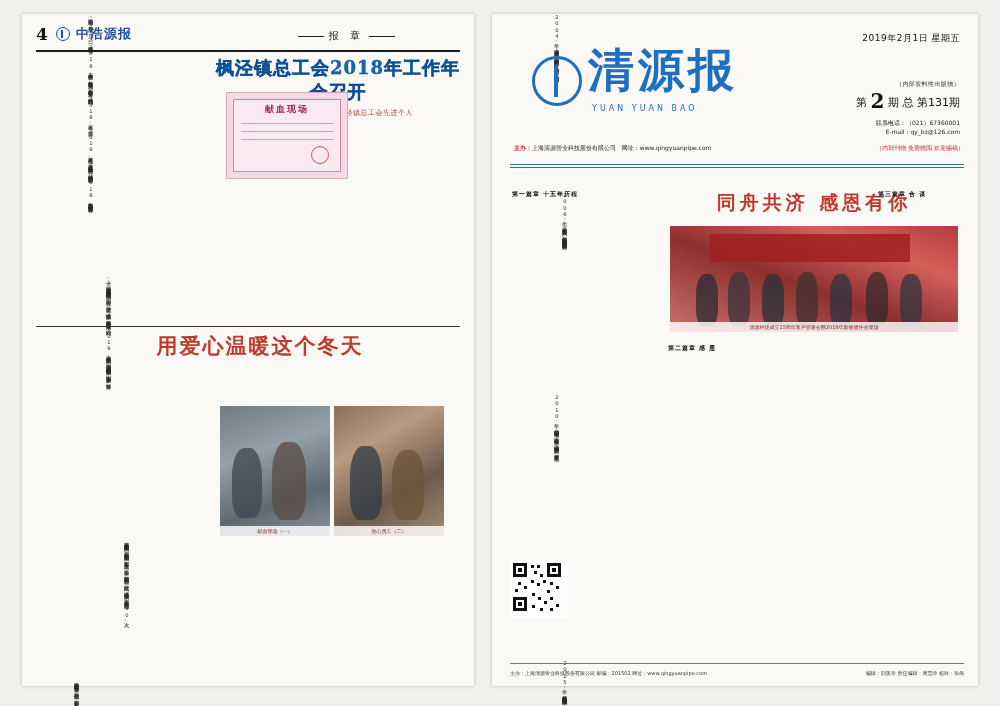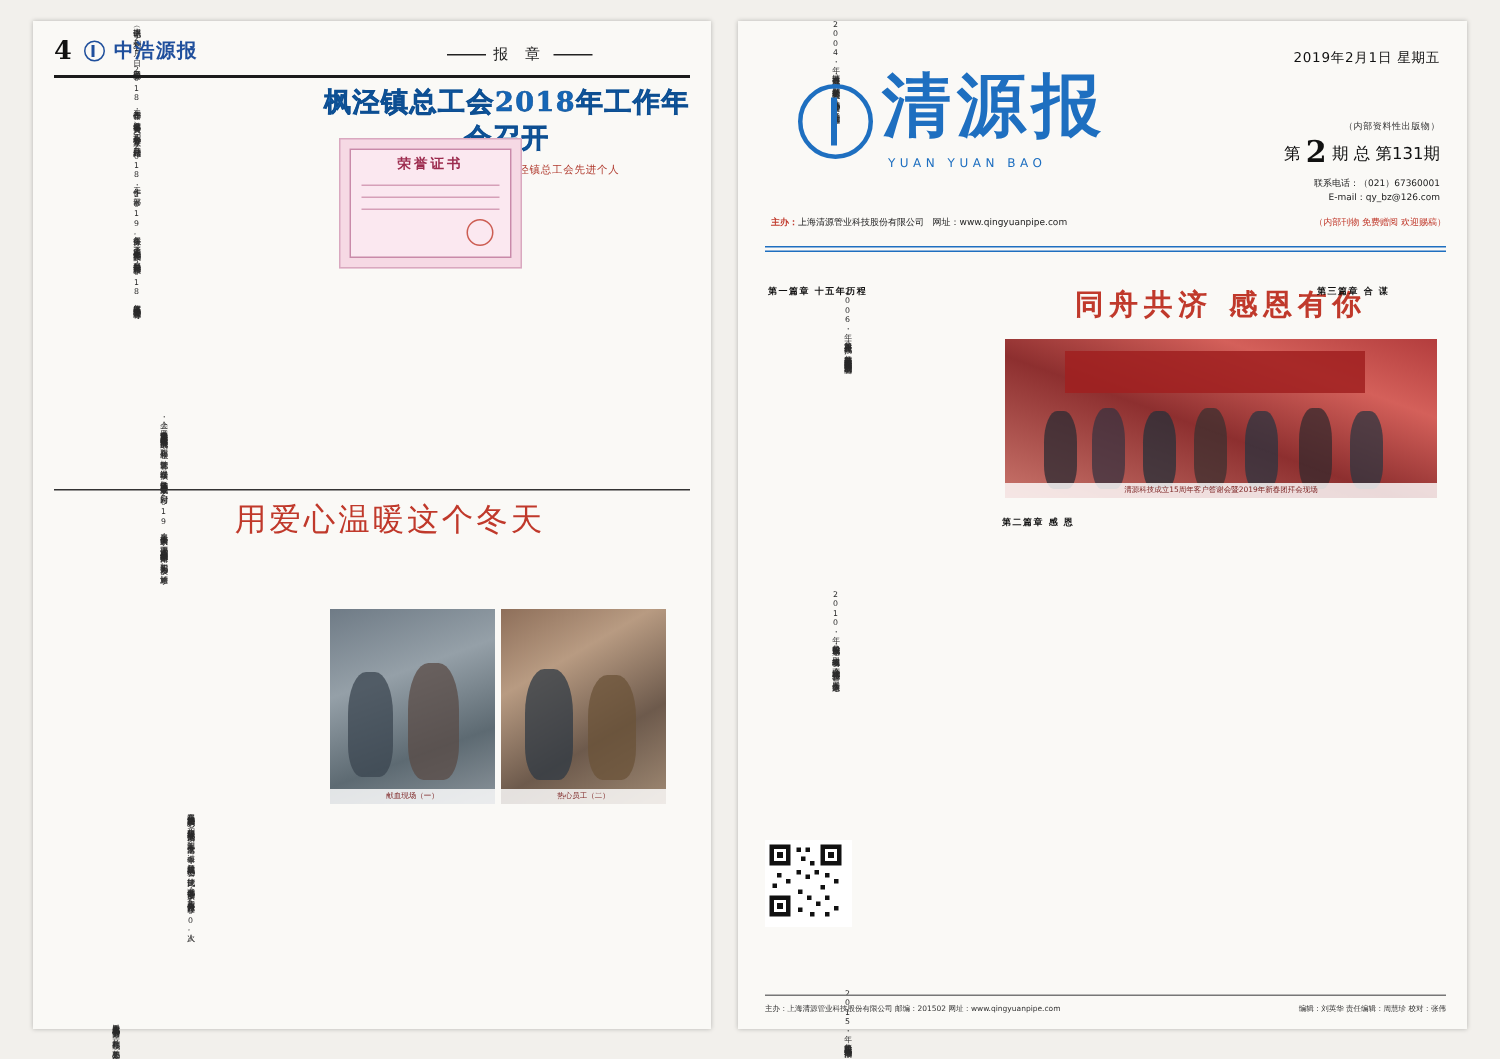--- a/index.html
+++ b/index.html
@@ -32,21 +32,21 @@
 
   .l-cert{position:absolute;left:204px;top:78px;width:120px;height:85px;background:#f6d9e4;border:1px solid #d9a8bf;}
   .l-cert .inner{position:absolute;left:6px;top:6px;right:6px;bottom:6px;border:1px solid #c98aa9;background:#fbe8f0;}
   .l-cert .ct{position:absolute;left:0;right:0;top:10px;text-align:center;font-size:9px;color:#9c2b4e;font-weight:bold;letter-spacing:2px;}
   .l-cert .cl{position:absolute;left:14px;right:14px;top:30px;height:1px;background:#d6a0b8;}
   .l-cert .cl2{top:38px;}
   .l-cert .cl3{top:46px;}
   .l-cert .seal{position:absolute;right:18px;bottom:14px;width:16px;height:16px;border:1.2px solid #c0392b;border-radius:50%;opacity:.8;}
 
   .l-title2{position:absolute;left:28px;top:318px;width:420px;}
-  .l-title2 .t{font-size:21px;font-weight:normal;color:#c0392b;font-family:"DejaVu Serif",serif;letter-spacing:2px;text-align:center;}
+  .l-title2 .t{font-size:21px;font-weight:bold;color:#c0392b;font-family:"DejaVu Serif",serif;letter-spacing:2px;text-align:center;}
   .l-title2 .sub{font-size:7px;color:#1f5fae;margin-top:5px;letter-spacing:.5px;text-align:center;}
   .l-rule{position:absolute;left:14px;width:424px;height:1px;background:#333;}
 
   .photo{position:absolute;overflow:hidden;background:#7a7f84;}
   .ph-cap{position:absolute;left:0;right:0;bottom:0;height:10px;background:rgba(255,255,255,.82);
      font-size:5px;color:#7a1f1f;text-align:center;line-height:10px;}
 
   
   .pv{position:absolute;left:0;top:0;right:0;bottom:0;}
   .pv.a{background:linear-gradient(160deg,#6f7b86 0%,#95a0a8 35%,#5d6a72 70%,#8b949b 100%);}
@@ -97,21 +97,21 @@
       </div>
     </div>
 
     <div class="l-title1">
       <div class="t">枫泾镇总工会2018年工作年会召开</div>
       <div class="sub">——我公司以天盈获评枫泾镇总工会先进个人</div>
     </div>
 
     <div class="l-cert">
       <div class="inner"></div>
-      <div class="ct">荣誉证书</div>
+      <div class="ct">献血现场</div>
       <div class="cl"></div>
         <div class="cl cl2"></div>
         <div class="cl cl3"></div>
       <div class="seal"></div>
     </div>
 
     <div class="tblock v" style="left:18px;top:46px;width:72px;height:262px;">本报讯（记者 刘文华）2月1日，枫泾镇总工会2018年工作年会召开，全镇各基层工会负责人、工会积极分子齐聚一堂，共同总结回顾2018年工作，部署2019年重点任务。会上表彰了一批先进集体和先进个人，我公司以天盈同志荣获2018年度枫泾镇总工会先进个人荣誉称号。</div>
     <div class="tblock v" style="left:94px;top:46px;width:90px;height:262px;">会上，镇总工会负责人回顾了过去一年全镇工会工作取得的成绩，在职工维权、技能竞赛、送温暖帮扶、文体活动等方面取得了显著成效。同时对2019年工作提出了新的要求，强调要进一步发挥工会组织的桥梁纽带作用，切实为职工办实事、解难事。</div>
     <div class="tblock v" style="left:206px;top:168px;width:108px;height:140px;">我公司工会始终坚持以职工为中心，积极组织开展各类文体活动，丰富职工业余生活。过去一年中，共组织开展职工运动会、技能比武、读书分享会等活动十余次，参与职工人数累计超过500人次。</div>
     <div class="tblock v" style="left:322px;top:78px;width:58px;height:230px;">以天盈同志作为公司工会的骨干力量，长期扎根一线，关心关爱职工，在职工慰问、困难帮扶、矛盾调处等方面做了大量细致的工作，得到了广大职工的一致好评和认可。</div>

